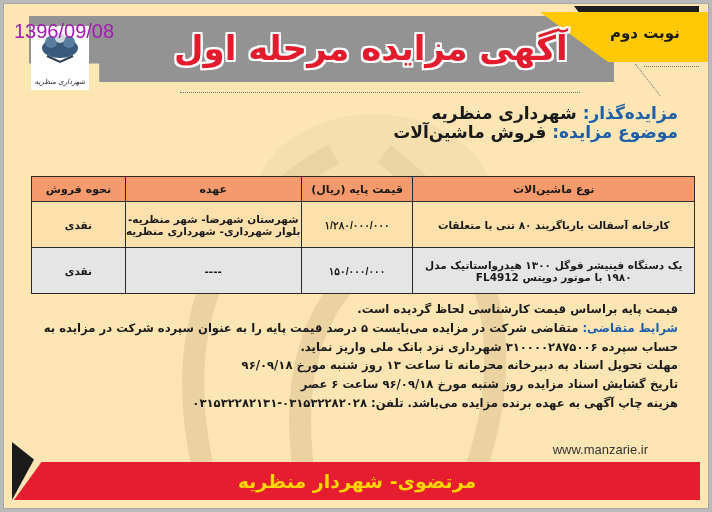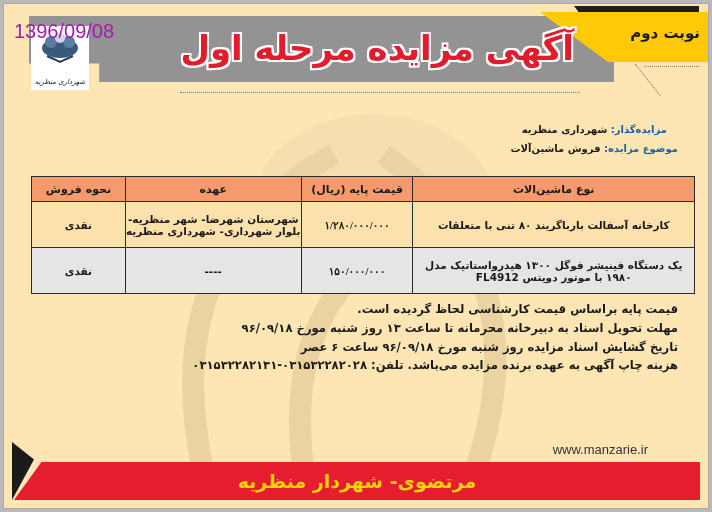--- a/index.html
+++ b/index.html
@@ -27,58 +27,58 @@
     background: #ffc907;
     clip-path: polygon(16% 0, 100% 0, 100% 100%, 40% 100%, 0 0);
   }
   .yellow-tab-top {
     position: absolute; left: 570px; top: 2px; width: 125px; height: 10px;
     background: #1e1e1e;
     clip-path: polygon(0 0, 100% 0, 100% 100%, 6% 100%);
   }
   .round-label {
     position: absolute; left: 606px; top: 20px; width: 90px; height: 26px;
-    font-size: 15px; font-weight: bold; color: #1a1a1a; text-align: right; direction: rtl;
+    font-size: 15px; font-weight: bold; color: #1a1a1a; text-align: left; direction: rtl;
   }
   .dotted-h { position: absolute; border-top: 1.5px dotted #777; }
   .dotted-diag {
     position: absolute; left: 632px; top: 60px; width: 40px; height: 2px;
     border-top: 1.5px dotted #777; transform: rotate(52deg); transform-origin: left top;
   }
 
   .title {
     position: absolute; left: 170px; top: 16px; width: 400px; height: 56px;
-    font-size: 34px; font-weight: bold; color: #e31c2d; text-align: right; direction: rtl;
+    font-size: 34px; font-weight: bold; color: #e31c2d; text-align: left; direction: rtl;
     text-shadow: -2px -2px 0 #fff, 2px -2px 0 #fff, -2px 2px 0 #fff, 2px 2px 0 #fff, 0 2px 0 #fff, 2px 0 0 #fff, 0 -2px 0 #fff, -2px 0 0 #fff;
     line-height: 56px;
   }
 
   .logo {
     position: absolute; left: 27px; top: 22px; width: 58px; height: 64px; background: #fff;
   }
   .logo-label { position: absolute; left: 0; bottom: 4px; width: 100%; text-align: center; font-size: 7px; color: #223; direction: rtl; font-style: italic; }
 
   .date-stamp {
     position: absolute; left: 10px; top: 16px; font-family: "Liberation Sans", sans-serif;
     font-size: 20px; color: #a21caf; letter-spacing: 0px;
   }
 
-  .info { position: absolute; right: 30px; top: 100px; direction: rtl; text-align: center; font-size: 10px; font-weight: bold; line-height: 19px; margin-top: 16px; }
+  .info { position: absolute; right: 30px; top: 100px; direction: rtl; text-align: right; font-size: 17px; font-weight: bold; line-height: 19px; }
   .info .k { color: #1f5fa8; }
   .info .v { color: #1a1a1a; }
 
   table.items {
     position: absolute; left: 27px; top: 172px; width: 664px; border-collapse: collapse;
     direction: rtl; font-size: 10.5px; font-weight: bold; color: #1a1a1a;
   }
   table.items th, table.items td { border: 1.3px solid #2a2a2a; text-align: center; vertical-align: middle; }
   table.items th { background: #f59a6d; height: 25px; font-size: 11px; }
   table.items tr.r1 td { background: #fde1ad; height: 46px; }
   table.items tr.r2 td { background: #e5e5e5; height: 46px; }
-  table.items td.mono { font-family: Liberation Serif, serif; letter-spacing: 0.5px; }
+  table.items td.mono { font-family: Liberation Sans, sans-serif; letter-spacing: 0.5px; }
 
   .body-text { position: absolute; right: 30px; top: 296px; width: 670px; direction: rtl; text-align: right; font-size: 11.6px; font-weight: bold; color: #1a1a1a; line-height: 18.8px; }
   .body-text .k { color: #1f5fa8; }
 
   .website { position: absolute; right: 60px; top: 438px; font-family: "Liberation Sans", sans-serif; font-size: 13px; color: #333; }
 
   .footer-bar {
     position: absolute; left: 10px; top: 458px; width: 686px; height: 38px; background: #e51d2e;
     clip-path: polygon(4% 0, 100% 0, 100% 100%, 0 100%);
   }
@@ -156,20 +156,21 @@
       <td>یک دستگاه فینیشر فوگل ۱۳۰۰ هیدرواستاتیک مدل ۱۹۸۰ با موتور دویتس FL4912</td>
       <td class="mono">۱۵۰/۰۰۰/۰۰۰</td>
       <td>----</td>
       <td>نقدی</td>
     </tr>
   </tbody>
     </table>
 
   <div class="body-text">
     <div>قیمت پایه براساس قیمت کارشناسی لحاظ گردیده است.</div>
+    <div><span class="k">شرایط متقاضی:</span><span> متقاضی شرکت در مزایده می‌بایست ۵ درصد قیمت پایه را به عنوان سپرده شرکت در مزایده به حساب سپرده ۳۱۰۰۰۰۲۸۷۵۰۰۶ شهرداری نزد بانک ملی واریز نماید.</span></div>
     <div>مهلت تحویل اسناد به دبیرخانه محرمانه تا ساعت ۱۳ روز شنبه مورخ ۹۶/۰۹/۱۸</div>
     <div>تاریخ گشایش اسناد مزایده روز شنبه مورخ ۹۶/۰۹/۱۸ ساعت ۶ عصر</div>
     <div>هزینه چاپ آگهی به عهده برنده مزایده می‌باشد. تلفن: ۰۳۱۵۳۲۲۸۲۰۲۸-۰۳۱۵۳۲۲۸۲۱۳۱</div>
   </div>
 
   <div class="website">www.manzarie.ir</div>
 
   <div class="black-wedge"></div>
   <div class="footer-bar"></div>
   <div class="footer-text">مرتضوی- شهردار منظریه</div>

